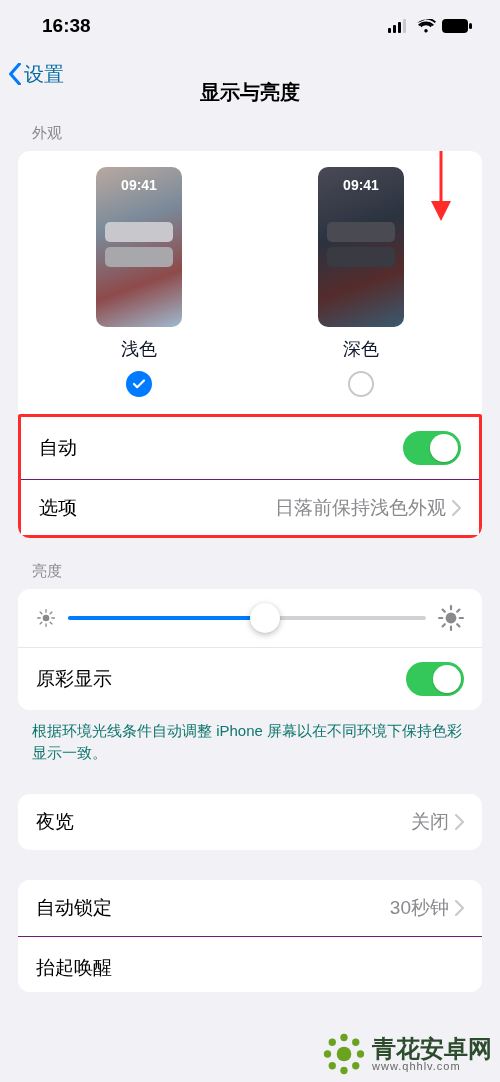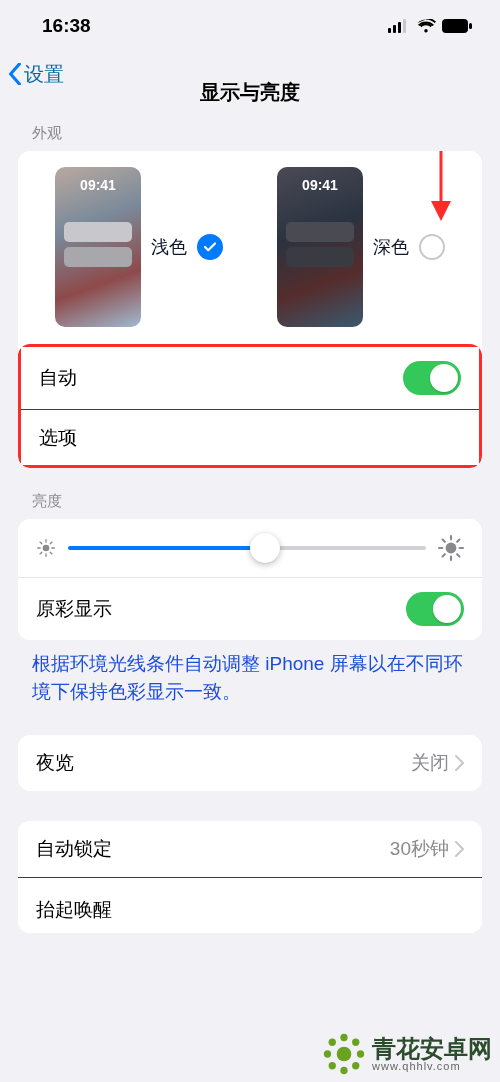--- a/index.html
+++ b/index.html
@@ -51,21 +51,21 @@
     border-radius: 12px;
     overflow: hidden;
   }
   .appearance-row {
     display: flex;
     justify-content: space-around;
     padding: 16px 10px 18px;
   }
   .theme-opt {
     display: flex;
-    flex-direction: row;
+    flex-direction: column;
     align-items: center;
     gap: 10px;
   }
   .theme-preview {
     width: 86px;
     height: 160px;
     border-radius: 10px;
     overflow: hidden;
     position: relative;
   }
@@ -88,21 +88,21 @@
   .radiocircle {
     width: 26px; height: 26px; border-radius: 50%;
     border: 2px solid #c7c7cc; display:flex; align-items:center; justify-content:center;
   }
   .radiocircle.sel { border-color:#007aff; background:#007aff; }
   .radiocircle.sel svg { display:block; }
   .radiocircle svg { display:none; }
   .highlight-box {
     position: relative;
     border: 3px solid #ff2a2a;
-    border-radius: 12px;
+    border-radius: 2px;
     margin-top: -1px;
   }
   .row {
     display: flex;
     align-items: center;
     justify-content: space-between;
     padding: 14px 18px;
     min-height: 56px;
     background:#fff;
   }
@@ -132,21 +132,21 @@
   .slider-fill {
     position:absolute; left:0; top:0; bottom:0; background:#007aff; border-radius:2px;
   }
   .slider-thumb {
     position:absolute; top:50%; width:30px; height:30px; border-radius:50%;
     background:#fff; box-shadow:0 2px 6px rgba(0,0,0,.25), 0 0 0 .5px rgba(0,0,0,.05);
     transform:translate(-50%,-50%);
   }
   .footer-note {
     padding: 10px 32px 0;
-    font-size: 19px; color:#1d4ed8; line-height:1.45;
+    font-size: 15px; color:#0f766e; line-height:1.45;
   }
   .gap { height: 30px; }
   .watermark {
     position:absolute; right:8px; bottom:6px;
     display:flex; align-items:center; gap:6px;
     font-size:24px; font-weight:700; color:#2d4b2d;
   }
   .wm-sub { display:block; font-size:11px; font-weight:400; color:#666; letter-spacing:1px;}
   .wm-text { display:flex; flex-direction:column; line-height:1; }
   .wm-gear { color:#6aa320; }
@@ -219,20 +219,26 @@
     <path d="M15 130 L5 110 L25 110 Z" fill="#ff2a2a"></path>
   </svg>
 
   <div class="highlight-box">
     <div class="row">
       <span class="label">自动</span>
       <div class="toggle on"></div>
     </div>
     <div class="row">
       <span class="label">选项</span>
+      <span class="value">
+        <span>日落前保持浅色外观</span>
+        <svg class="chev" width="9" height="16" viewBox="0 0 9 16">
+            <path d="M1 1l7 7-7 7" stroke="#c7c7cc" stroke-width="2" fill="none" stroke-linecap="round" stroke-linejoin="round"></path>
+          </svg>
+      </span>
     </div>
   </div>
 </div>
 
 <div class="section-header">亮度</div>
 <div class="card brightness-card">
   <div class="slider-row">
     <svg class="sun-icon" width="20" height="20" viewBox="0 0 24 24">
         <circle cx="12" cy="12" r="4" fill="#8a8a8e"></circle>
         <g stroke="#8a8a8e" stroke-width="1.6" stroke-linecap="round">

